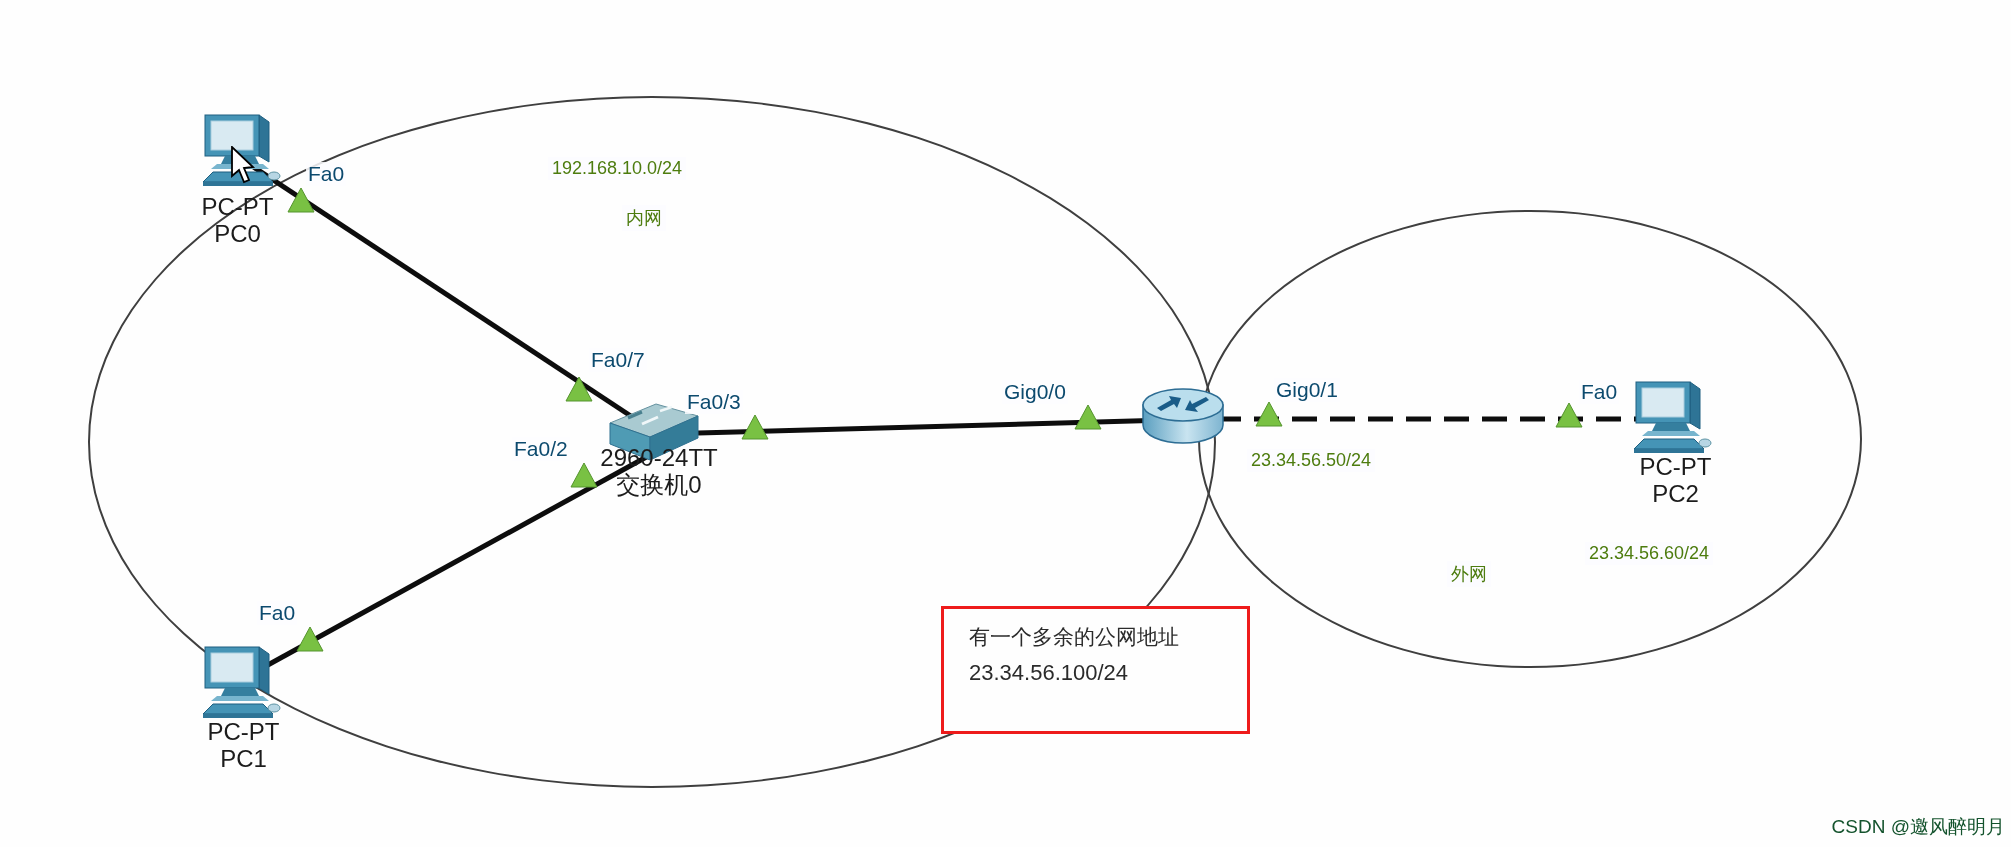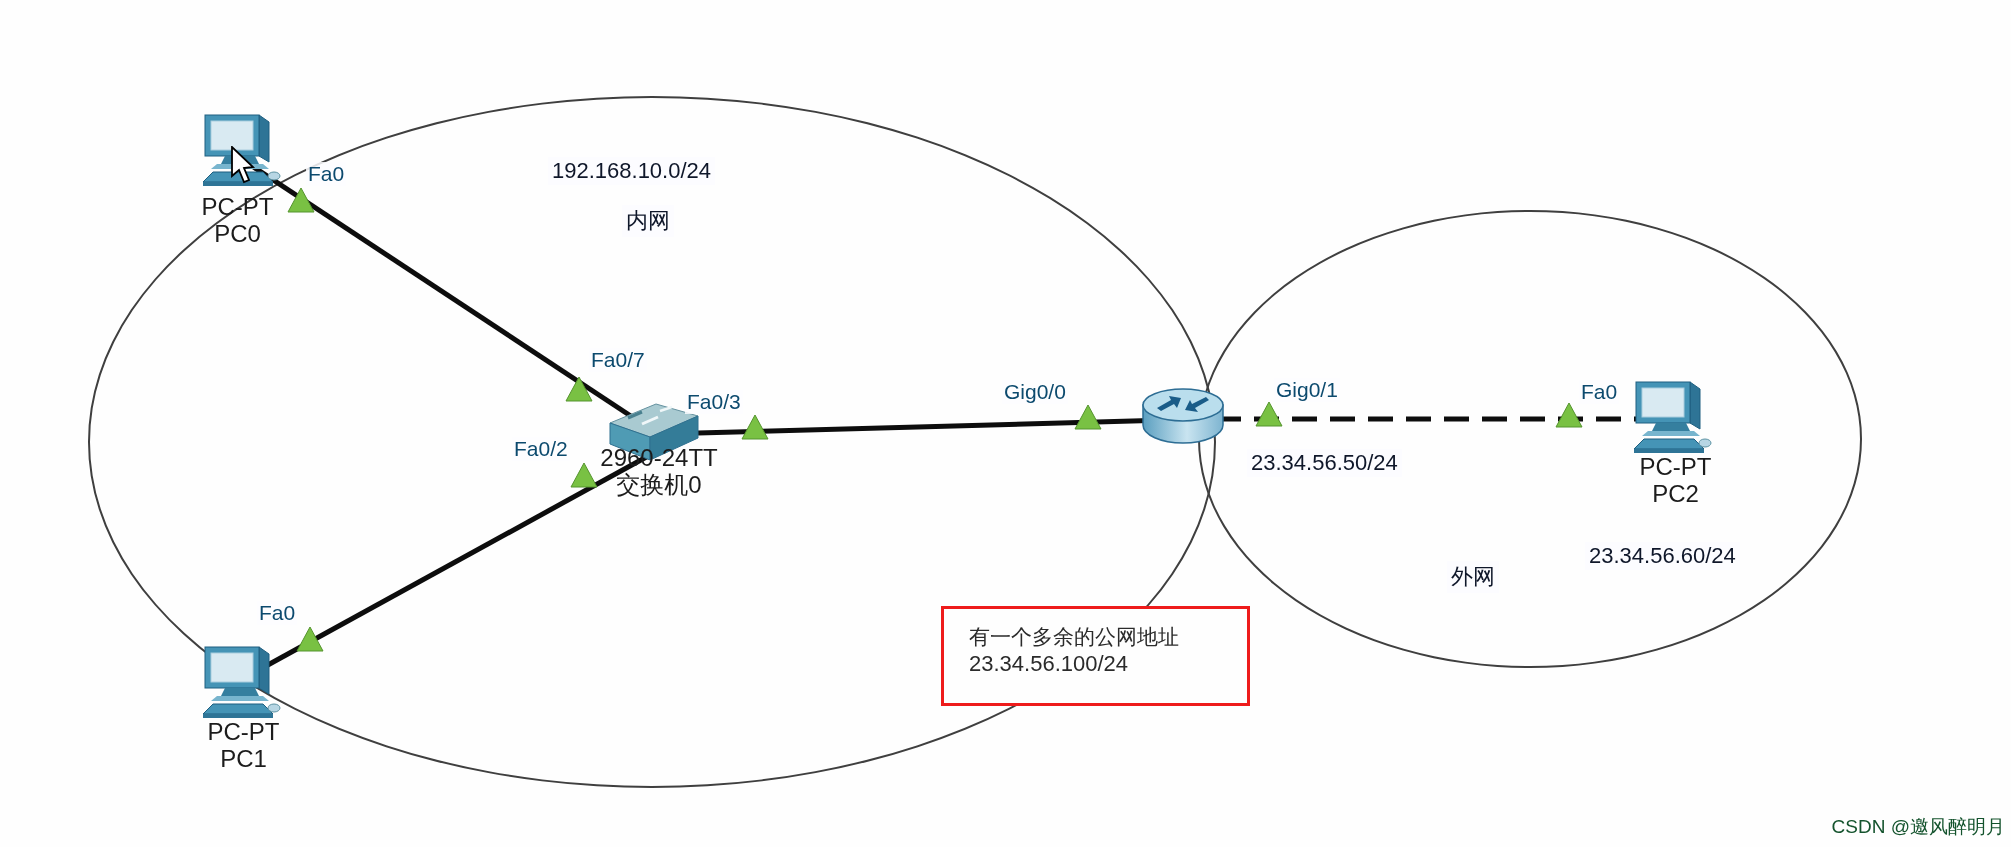--- a/index.html
+++ b/index.html
@@ -31,35 +31,35 @@
   }
   .port-label{
     position:absolute;
     font-size:21px;color:#0c4a6e;
     white-space:nowrap;
     background:rgba(253,253,255,0.85);
     padding:0 2px;
   }
   .zone-label{
     position:absolute;
-    font-size:22px;color:#0f172a;
+    font-size:18px;color:#4d7c0f;
     white-space:nowrap;
     background:rgba(252,252,255,0.9);
     padding:1px 4px;
   }
   .note-box{
     position:absolute;
-    left:941px;top:606px;width:309px;height:100px;
+    left:941px;top:606px;width:309px;height:128px;
     border:3px solid #ee1b1b;
     background:#fefefe;
     box-sizing:border-box;
     padding:14px 0 0 25px;
   }
   .note-line1{font-size:21px;color:#2b2b2b;}
-  .note-line2{font-size:22px;color:#2b2b2b;}
+  .note-line2{font-size:22px;color:#2b2b2b;margin-top:9px;}
   .watermark{
     position:absolute;
     right:6px;top:814px;
     font-size:19px;color:#14532d;
     text-shadow:0.5px 0.5px 0 #ffffff;
     white-space:nowrap;
   }
   .cursor{position:absolute;left:230px;top:146px;width:26px;height:38px;}
 </style>
 </head>

